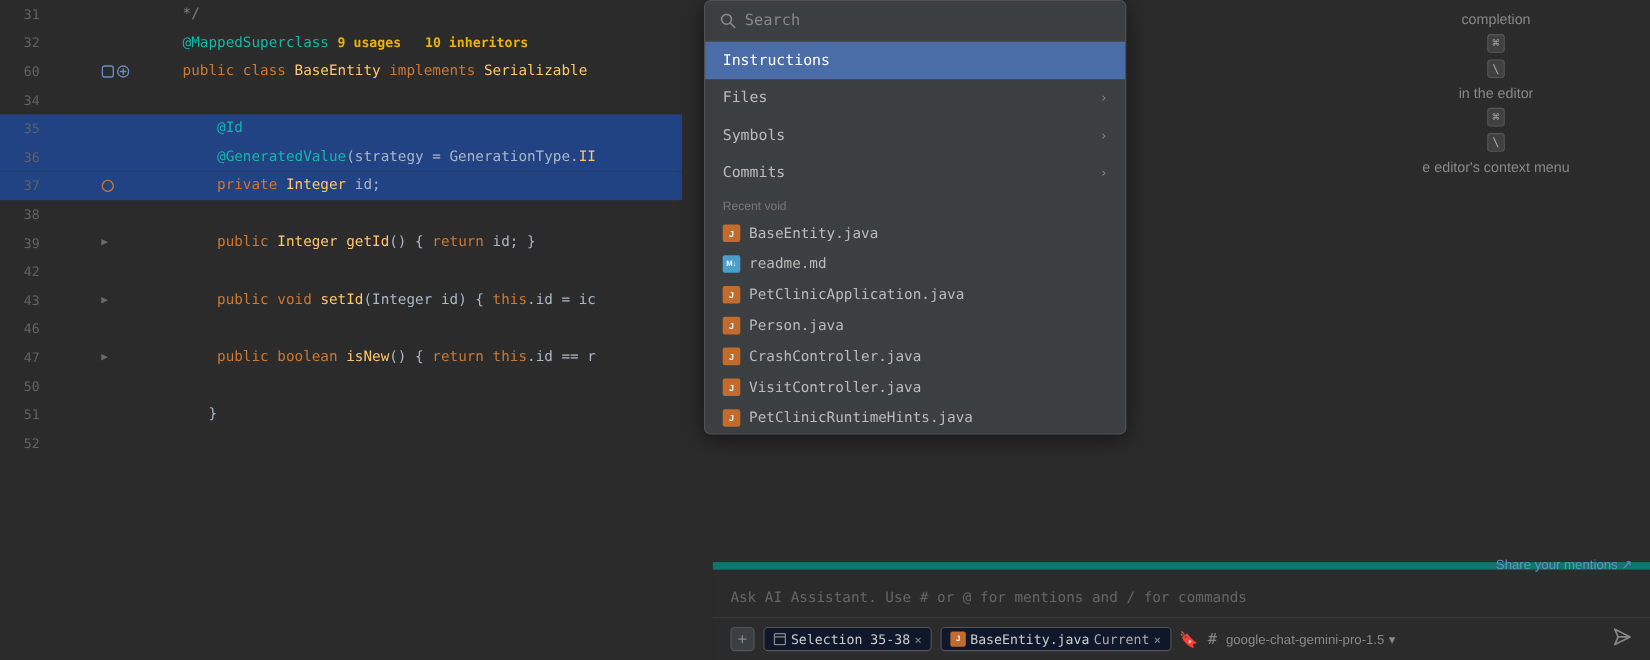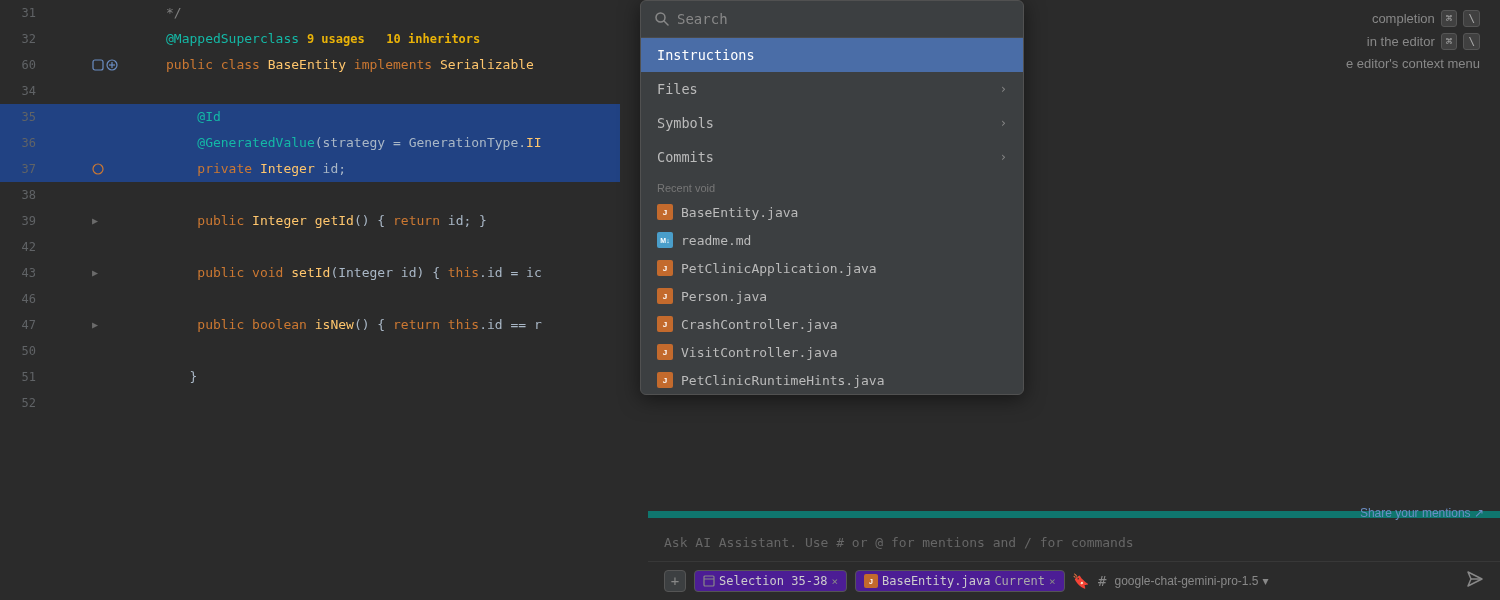--- a/index.html
+++ b/index.html
@@ -231,21 +231,21 @@
       gap: 8px;
       padding: 8px 16px;
       background: #2b2b2b;
       border-top: 1px solid #383838;
     }
 
     .tag-item {
       display: flex;
       align-items: center;
       gap: 4px;
-      background: #4c1d95;
+      background: #0f172a;
       border: 1px solid #555;
       border-radius: 4px;
       padding: 3px 8px;
       font-size: 12px;
       color: #ccc;
       cursor: pointer;
     }
 
     .tag-close {
       color: #888;
@@ -321,20 +321,21 @@
       font-size: 13px;
       color: #888;
     }
 
     .context-row {
       display: flex;
       align-items: center;
       justify-content: flex-end;
       gap: 6px;
       margin-bottom: 6px;
+      flex-direction: column;
     }
   </style>
 </head>
 <body>
 
 <div class="editor-area">
   <div class="code-lines">
 
   <div class="code-line">
         <span class="line-num">31</span>

